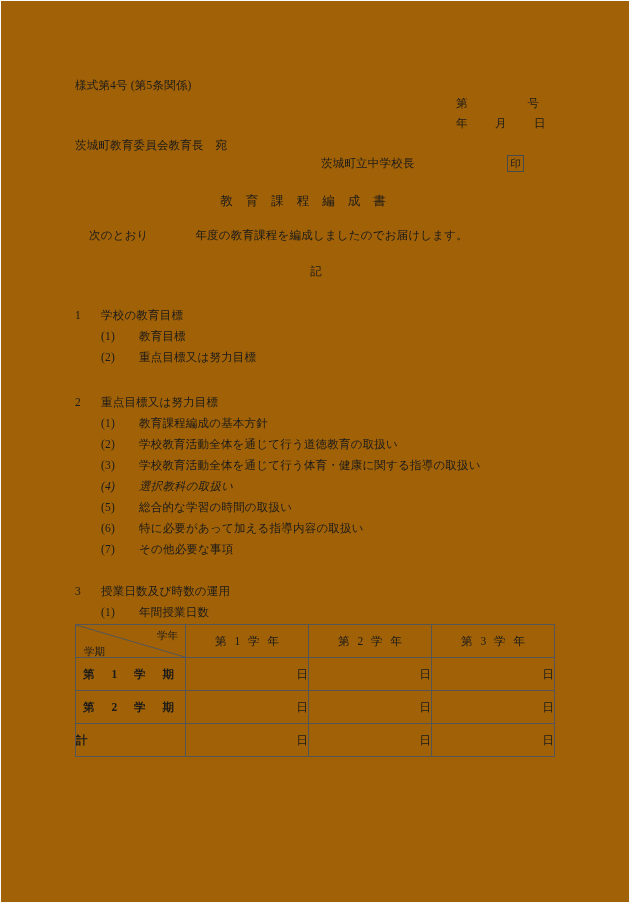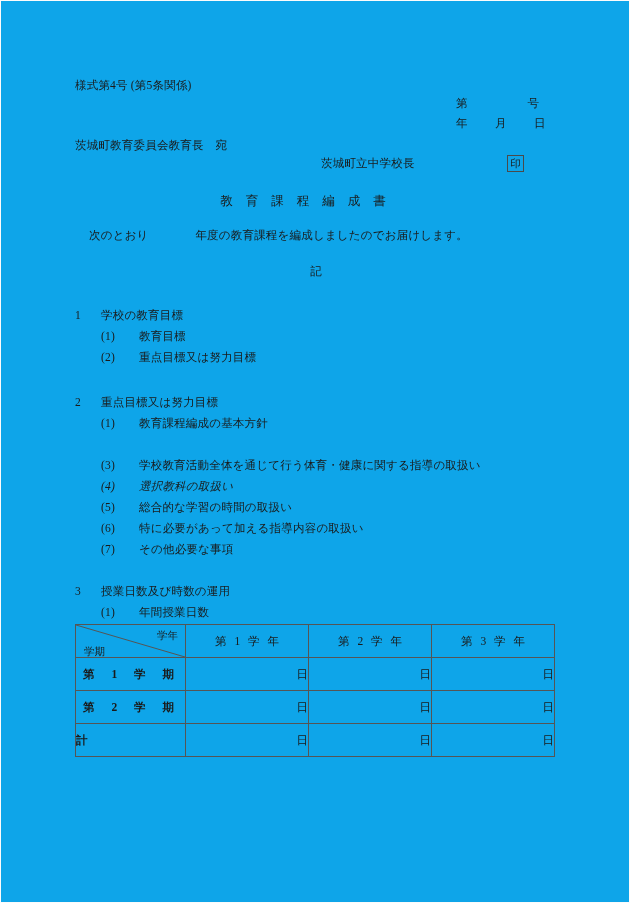--- a/index.html
+++ b/index.html
@@ -9,21 +9,21 @@
     background: #ffffff;
   }
   body {
     font-family: "Liberation Serif", "DejaVu Serif", serif;
     color: #1a1a1a;
   }
   .page {
     position: relative;
     width: 630px;
     height: 903px;
-    background: #0ea5e9;
+    background: #a16207;
     box-sizing: border-box;
     border: 1px solid #fbfbfb;
     overflow: hidden;
   }
   .doc {
     position: absolute;
     left: 0;
     top: 0;
     width: 630px;
     height: 903px;
@@ -185,20 +185,21 @@
   <div class="t lead">次のとおり　　　　年度の教育課程を編成しましたのでお届けします。</div>
 
   <div class="t ki">記</div>
 
   <div class="t sec-head" style="top:309px;"><span class="sec-num">1</span><span>学校の教育目標</span></div>
   <div class="t sec-item" style="top:330px;"><span class="item-num">(1)</span><span>教育目標</span></div>
   <div class="t sec-item" style="top:351px;"><span class="item-num">(2)</span><span>重点目標又は努力目標</span></div>
 
   <div class="t sec-head" style="top:396px;"><span class="sec-num">2</span><span>重点目標又は努力目標</span></div>
   <div class="t sec-item" style="top:417px;"><span class="item-num">(1)</span><span>教育課程編成の基本方針</span></div>
+  <div class="t sec-item" style="top:438px;"><span class="item-num">(2)</span><span>学校教育活動全体を通じて行う道徳教育の取扱い</span></div>
   <div class="t sec-item" style="top:459px;"><span class="item-num">(3)</span><span>学校教育活動全体を通じて行う体育・健康に関する指導の取扱い</span></div>
   <div class="t sec-item" style="top:480px;font-style:italic;"><span class="item-num">(4)</span><span>選択教科の取扱い</span></div>
   <div class="t sec-item" style="top:501px;"><span class="item-num">(5)</span><span>総合的な学習の時間の取扱い</span></div>
   <div class="t sec-item" style="top:522px;"><span class="item-num">(6)</span><span>特に必要があって加える指導内容の取扱い</span></div>
   <div class="t sec-item" style="top:543px;"><span class="item-num">(7)</span><span>その他必要な事項</span></div>
 
   <div class="t sec-head" style="top:585px;"><span class="sec-num">3</span><span>授業日数及び時数の運用</span></div>
   <div class="t sec-item" style="top:606px;"><span class="item-num">(1)</span><span>年間授業日数</span></div>
 
   <div class="tbl-wrap">

